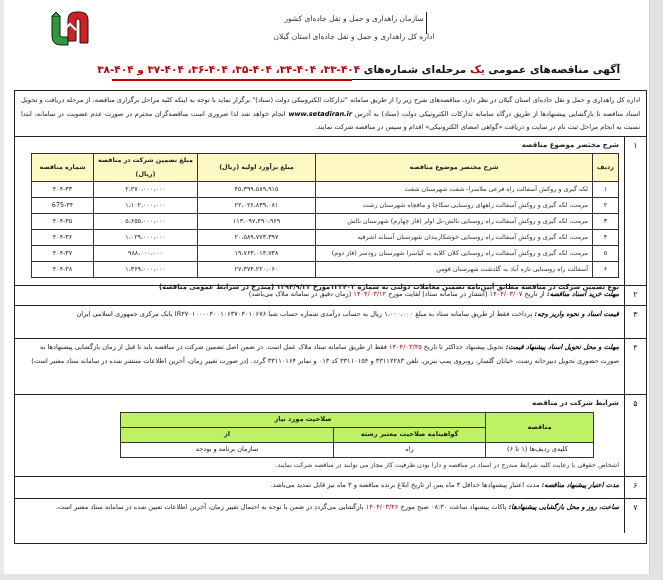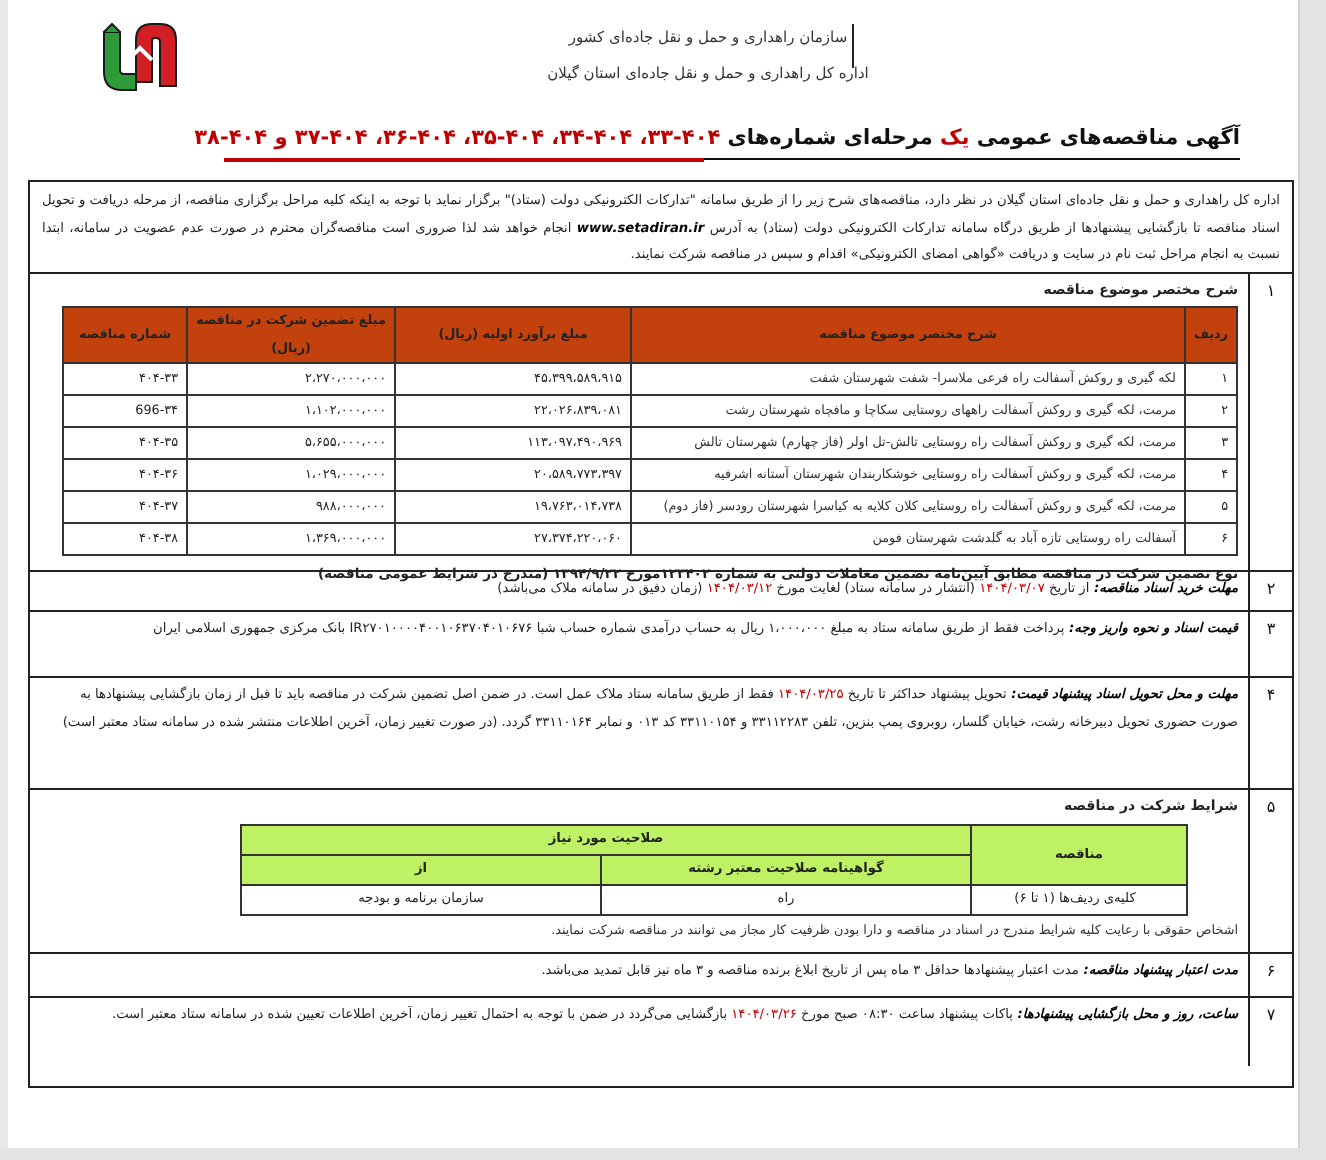--- a/index.html
+++ b/index.html
@@ -39,22 +39,22 @@
   .row:last-child { border-bottom: none; }
   .row-num { width: 22px; border-left: 1px solid #222; font-size: 8px; text-align: center; padding-top: 4px; flex: none; }
   .row-body { flex: 1; padding: 2px 5px; font-size: 6.6px; line-height: 13.5px; color: #222; }
   .b { font-weight: bold; color: #000; font-style: italic; }
   .red { color: #c00000; }
   .sec-title { font-size: 7px; font-weight: bold; line-height: 12px; }
 
   table { border-collapse: collapse; direction: rtl; }
   .tender-table { width: 588px; margin: 2px 0 0 0; }
   .tender-table th, .tender-table td { border: 1px solid #333; font-size: 6.4px; height: 16px; padding: 0 4px; }
-  .tender-table th { background: #c2410c; font-weight: bold; height: 17px; }
-  .tender-table td.num { }
+  .tender-table th { background: #fef9c3; font-weight: bold; height: 17px; }
+  .tender-table td.num { text-align: center; }
   .tender-table td.desc { text-align: right; color: #333; }
   .guarantee { font-size: 6.8px; font-weight: bold; line-height: 14px; padding-top: 2px; }
 
   .cond-table { width: 474px; margin: 3px 25px 0 0; }
   .cond-table th, .cond-table td { border: 1px solid #333; font-size: 6.6px; height: 15px; text-align: center; }
   .cond-table th { background: #bef264; font-weight: bold; margin-top: 36px; }
   .cond-table td.right { text-align: center; padding-right: 4px; }
   .cond-note { font-size: 6.4px; text-align: right; line-height: 14px; color: #333; }
 </style>
 </head>
@@ -111,21 +111,21 @@
               <td class="desc">لکه گیری و روکش آسفالت راه فرعی ملاسرا- شفت شهرستان شفت</td>
               <td class="num">۴۵،۳۹۹،۵۸۹،۹۱۵</td>
               <td class="num">۲،۲۷۰،۰۰۰،۰۰۰</td>
               <td class="num">۴۰۴-۳۳</td>
             </tr>
             <tr>
               <td class="num">۲</td>
               <td class="desc">مرمت، لکه گیری و روکش آسفالت راههای روستایی سکاچا و مافچاه شهرستان رشت</td>
               <td class="num">۲۲،۰۲۶،۸۳۹،۰۸۱</td>
               <td class="num">۱،۱۰۲،۰۰۰،۰۰۰</td>
-              <td class="num">696-۳۴</td>
+              <td class="num">675-۳۴</td>
             </tr>
             <tr>
               <td class="num">۳</td>
               <td class="desc">مرمت، لکه گیری و روکش آسفالت راه روستایی تالش-تل اولر (فاز چهارم) شهرستان تالش</td>
               <td class="num">۱۱۳،۰۹۷،۴۹۰،۹۶۹</td>
               <td class="num">۵،۶۵۵،۰۰۰،۰۰۰</td>
               <td class="num">۴۰۴-۳۵</td>
             </tr>
             <tr>
               <td class="num">۴</td>
@@ -179,21 +179,21 @@
       <div class="row-num">۵</div>
       <div class="row-body">
         <div class="sec-title">شرایط شرکت در مناقصه</div>
         <table class="cond-table">
           <tbody>
               <tr>
             <th rowspan="2" style="width:108px">مناقصه</th>
             <th colspan="2">صلاحیت مورد نیاز</th>
           </tr>
           <tr>
-            <th style="width:185px">گواهینامه صلاحیت معتبر رشته</th>
+            <th style="width:152px">گواهینامه صلاحیت معتبر رشته</th>
             <th>از</th>
           </tr>
           <tr>
             <td class="right">کلیه‌ی ردیف‌ها (۱ تا ۶)</td>
             <td>راه</td>
             <td>سازمان برنامه و بودجه</td>
           </tr>
         </tbody>
           </table>
         <div class="cond-note">اشخاص حقوقی با رعایت کلیه شرایط مندرج در اسناد در مناقصه و دارا بودن ظرفیت کار مجاز می توانند در مناقصه شرکت نمایند.</div>

